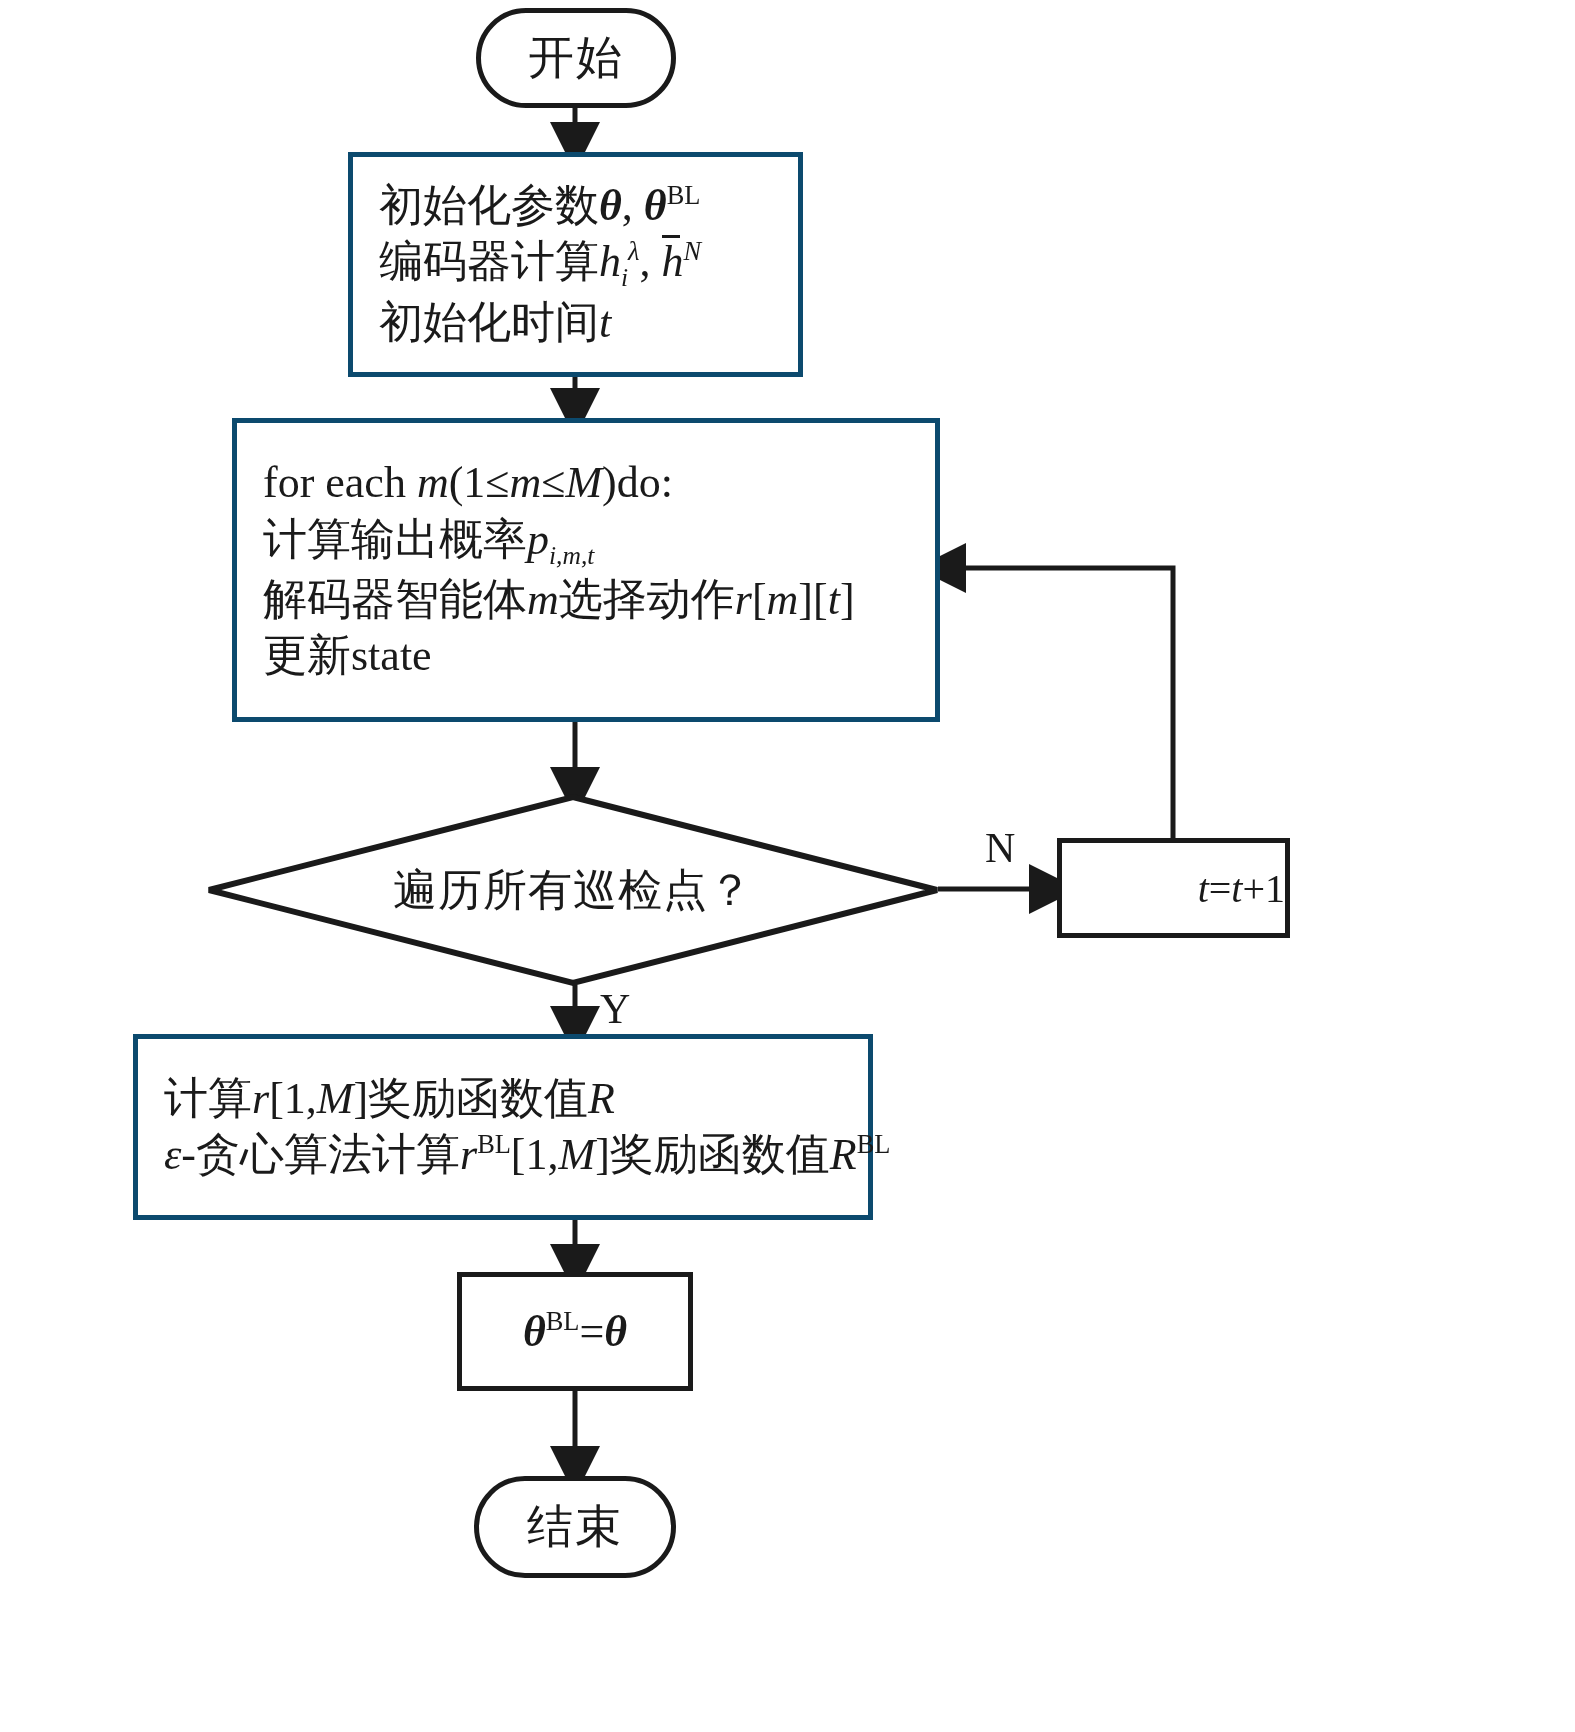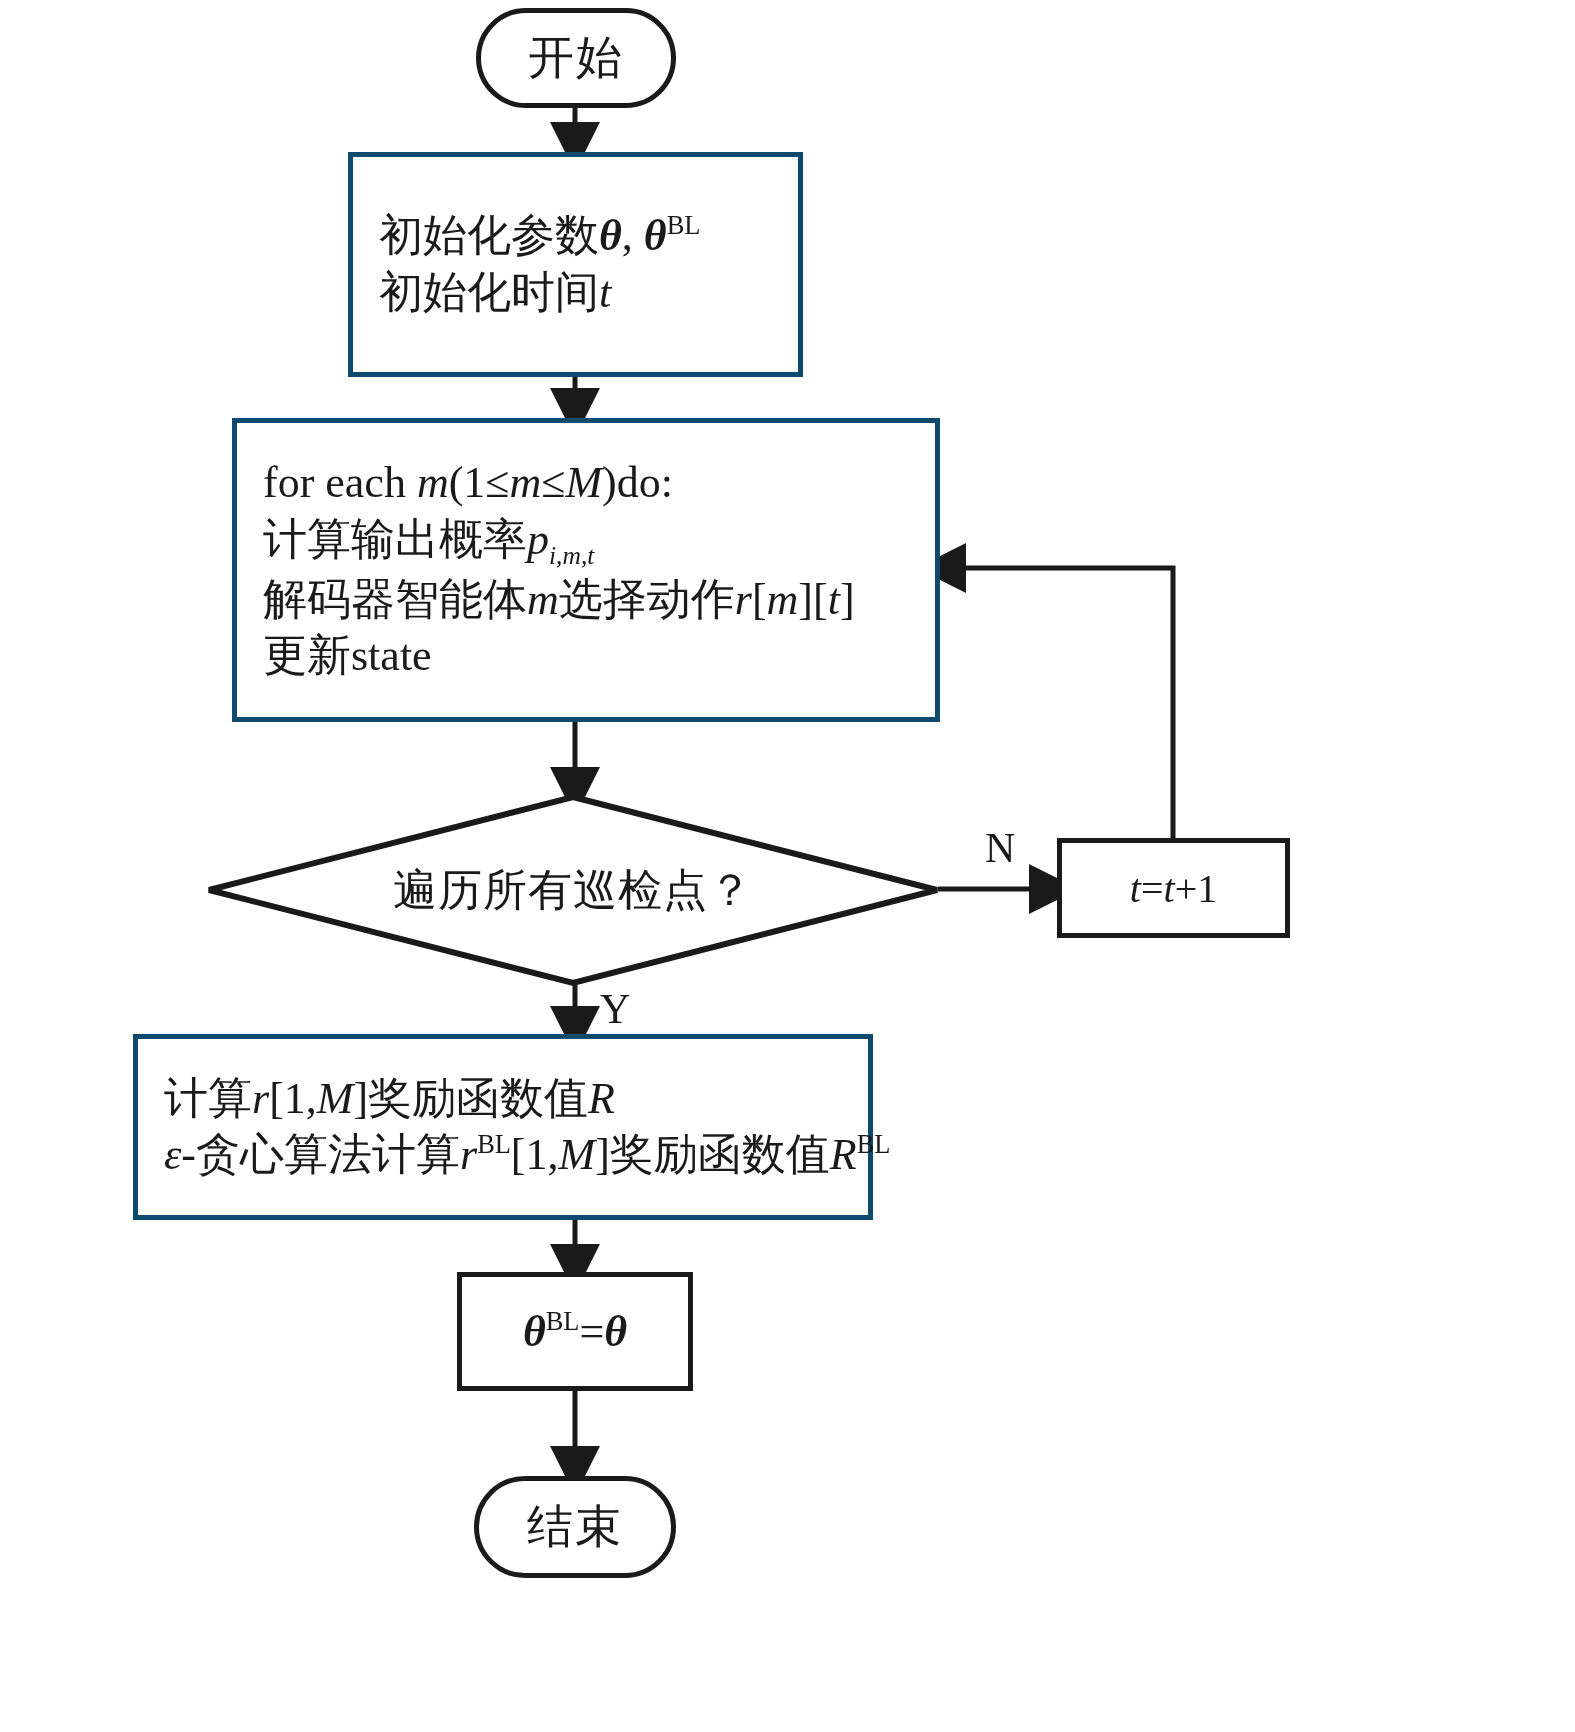--- a/index.html
+++ b/index.html
@@ -116,20 +116,21 @@
     <line x1="575" y1="1391" x2="575" y2="1472" stroke="#1a1a1a" stroke-width="5" marker-end="url(#arrowFill)"></line>
   </svg>
 
   <div class="node terminator" style="left:476px; top:8px; width:200px; height:100px;">
     <span>开始</span>
   </div>
 
   <div class="node process" style="left:348px; top:152px; width:455px; height:225px;">
     <div class="proc-lines">
       <span class="ln">初始化参数<b class="bm">θ</b>, <b class="bm">θ</b><sup class="sp">BL</sup></span>
+      <span class="ln">编码器计算<i class="v">h</i><sub class="sb">i</sub><sup class="sp"><i class="v">λ</i></sup>, <span class="ovl"><span class="bar"></span><i class="v">h</i></span><sup class="sp"><i class="v">N</i></sup></span>
       <span class="ln">初始化时间<i class="v">t</i></span>
     </div>
   </div>
 
   <div class="node process" style="left:232px; top:418px; width:708px; height:304px;">
     <div class="proc-lines">
       <span class="ln">for each <i class="v">m</i>(1≤<i class="v">m</i>≤<i class="v">M</i>)do:</span>
       <span class="ln">计算输出概率<i class="v">p</i><sub class="sb">i,m,t</sub></span>
       <span class="ln">解码器智能体<i class="v">m</i>选择动作<i class="v">r</i>[<i class="v">m</i>][<i class="v">t</i>]</span>
       <span class="ln">更新state</span>
@@ -140,21 +141,21 @@
     <svg width="736" height="194" viewBox="0 0 736 194">
       <polygon points="368,4 732,97 368,190 4,97" fill="#ffffff" stroke="#1a1a1a" stroke-width="6"></polygon>
     </svg>
     <div class="decision-label">遍历所有巡检点？</div>
   </div>
 
   <div class="edge-label" style="left:985px; top:824px;">N</div>
 
   <div class="edge-label" style="left:600px; top:985px;">Y</div>
 
-  <div class="node small-box" style="left:1057px; top:838px; width:233px; height:100px;">
+  <div class="node small-box" style="left:1057px; top:838px; width:233px; height:100px;justify-content:flex-end;">
     <span><i class="v">t</i>=<i class="v">t</i>+1</span>
   </div>
 
   <div class="node process" style="left:133px; top:1034px; width:740px; height:186px;">
     <div class="proc-lines">
       <span class="ln">计算<i class="v">r</i>[1,<i class="v">M</i>]奖励函数值<i class="v">R</i></span>
       <span class="ln"><i class="v">ε</i>-贪心算法计算<i class="v">r</i><sup class="sp">BL</sup>[1,<i class="v">M</i>]奖励函数值<i class="v">R</i><sup class="sp">BL</sup></span>
     </div>
   </div>
 

